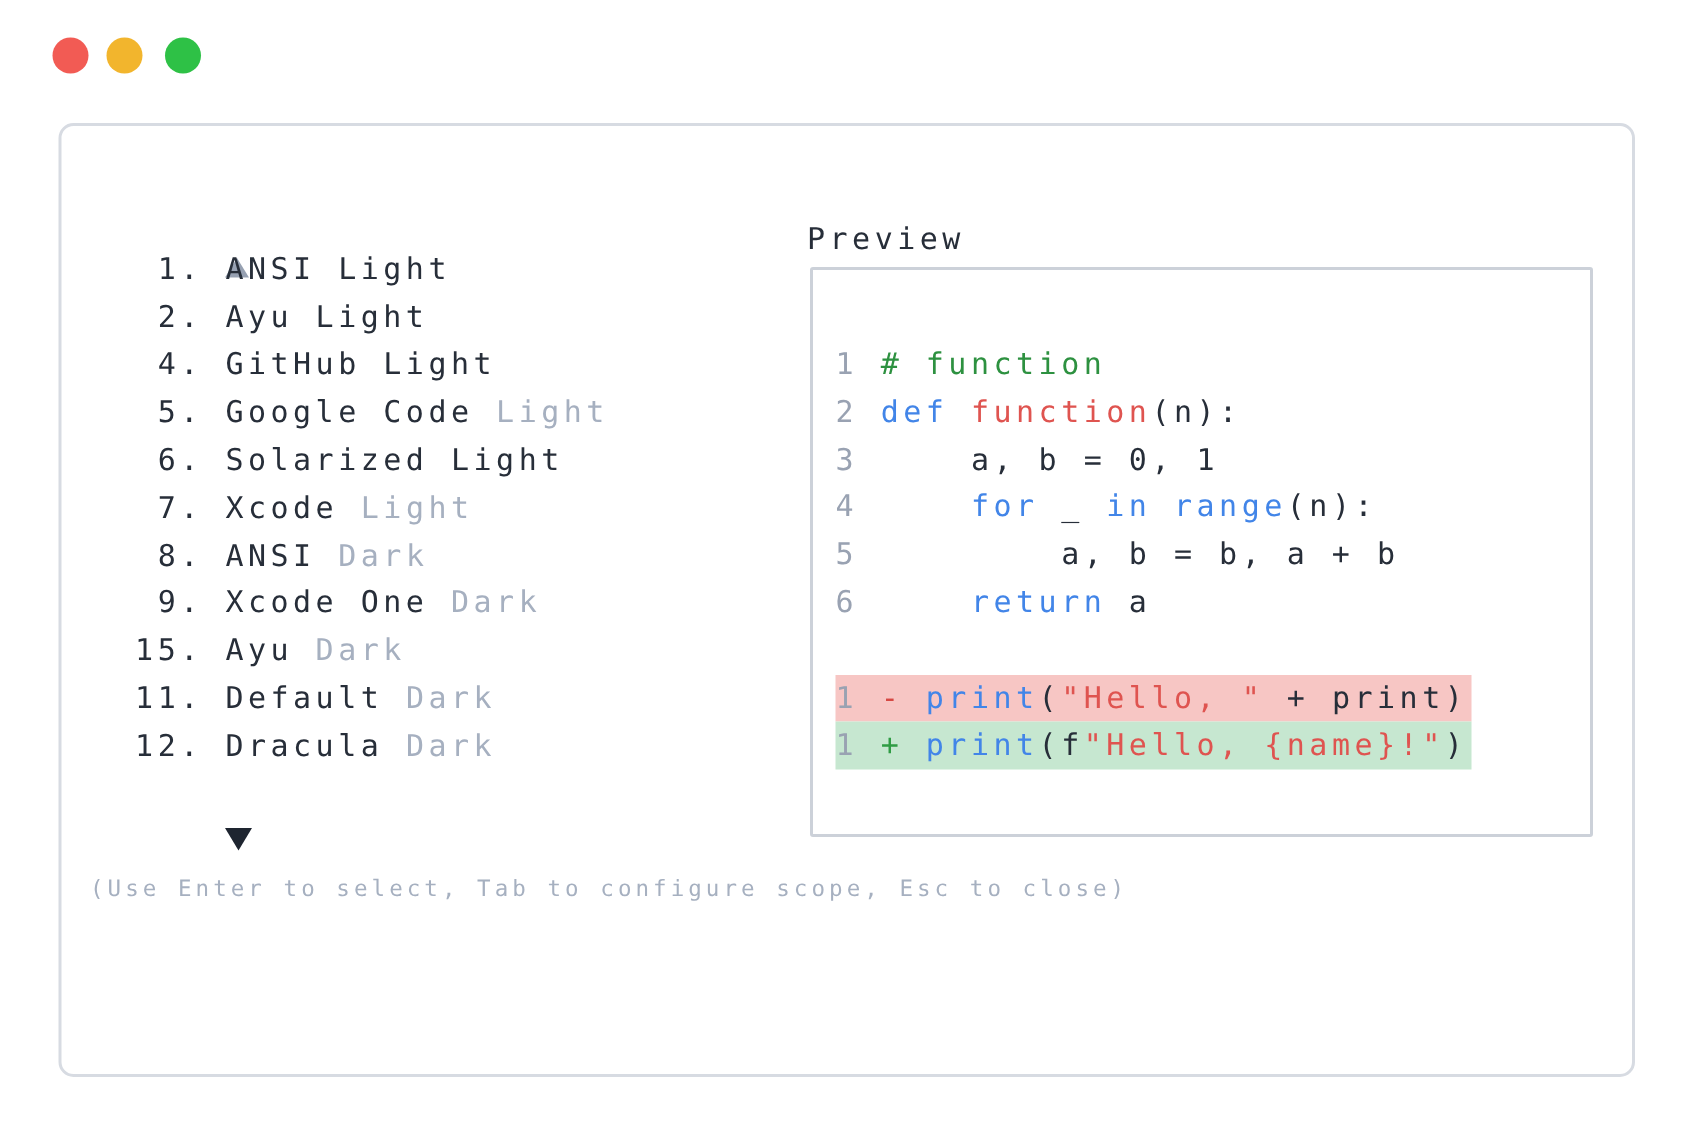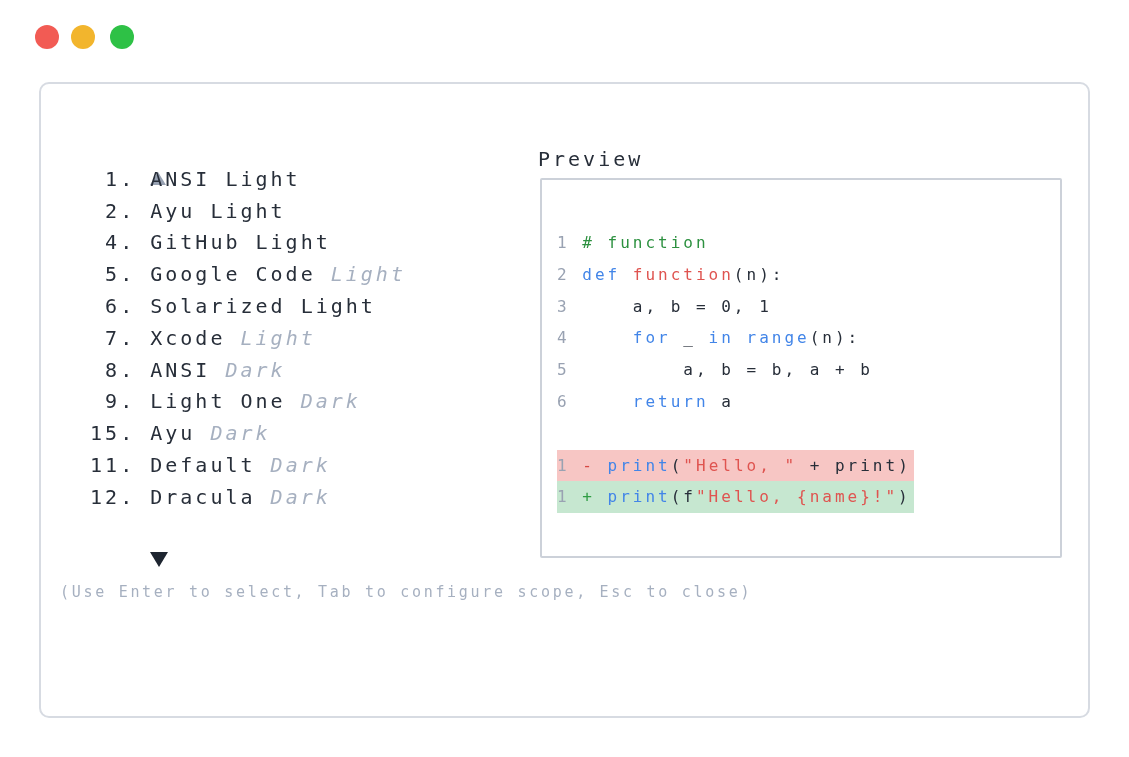--- a/index.html
+++ b/index.html
@@ -23,37 +23,37 @@
 
   .panel{position:absolute;left:39px;top:82px;width:1051px;height:636px;
     border:2px solid var(--panel-border);border-radius:10px;background:#ffffff;}
 
   .lcol{position:absolute;left:19px;top:48px;width:900px;
     font-size:20px;letter-spacing:3px;}
   .row{height:31.8px;line-height:31.8px;white-space:pre;position:relative;}
   .prompt-row{color:var(--text-dark);}
   .num{color:var(--text-dark);}
   .name{color:var(--text-dark);}
-  .muted{color:var(--text-muted);font-style:italic;}
+  .muted{color:var(--text-muted);}
   .item.selected .num,.item.selected .name{color:var(--text-selected);}
   .sel-dot{position:absolute;left:0;top:50%;margin-top:-7.5px;width:15px;height:15px;
     border-radius:50%;background:var(--text-selected);}
   .tri-up{display:inline-block;width:0;height:0;vertical-align:middle;
     border-left:8px solid transparent;border-right:8px solid transparent;
     border-bottom:13px solid var(--arrow-up);margin-top:-4px;}
   .tri-down{display:inline-block;width:0;height:0;vertical-align:middle;
     border-left:9px solid transparent;border-right:9px solid transparent;
     border-top:15px solid var(--arrow-down);margin-top:-4px;}
   .help-row{color:var(--text-muted);font-size:15px;letter-spacing:2.7px;}
 
   .preview-title{position:absolute;left:497px;top:60px;height:31.8px;line-height:31.8px;
     font-size:20px;letter-spacing:3px;color:var(--text-dark);white-space:pre;}
   .preview-box{position:absolute;left:499px;top:94px;width:522px;height:380px;
     border:2px solid var(--preview-border);border-radius:2px;background:#ffffff;}
-  .code-block{padding:47px 0 0 15px;font-size:16px;letter-spacing:3px;}
+  .code-block{padding:47px 0 0 15px;font-size:20px;letter-spacing:3px;}
   .code-row{height:31.8px;line-height:31.8px;white-space:pre;}
   .line-content{display:inline-block;white-space:pre;padding-right:3px;}
   .line-content.removed{background:var(--bg-removed);}
   .line-content.added{background:var(--bg-added);}
   .lineno{color:var(--lineno);}
   .tok-plain{color:var(--text-dark);}
   .tok-kw{color:var(--kw);}
   .tok-fn{color:var(--fn);}
   .tok-str{color:var(--str);}
   .tok-comment{color:var(--comment);}
@@ -76,21 +76,21 @@
       <span class="tri-up"></span>
     </div>
     <div>
         <div class="row item"><span class="num">   1. </span><span class="name">ANSI Light</span></div>
         <div class="row item"><span class="num">   2. </span><span class="name">Ayu Light</span></div>
         <div class="row item"><span class="num">   4. </span><span class="name">GitHub Light</span></div>
         <div class="row item"><span class="num">   5. </span><span class="name">Google Code</span><span class="muted"> Light</span></div>
         <div class="row item"><span class="num">   6. </span><span class="name">Solarized Light</span></div>
         <div class="row item"><span class="num">   7. </span><span class="name">Xcode</span><span class="muted"> Light</span></div>
         <div class="row item"><span class="num">   8. </span><span class="name">ANSI</span><span class="muted"> Dark</span></div>
-        <div class="row item"><span class="num">   9. </span><span class="name">Light One</span><span class="muted"> Dark</span></div>
+        <div class="row item"><span class="num">   9. </span><span class="name">Xcode One</span><span class="muted"> Dark</span></div>
         <div class="row item"><span class="num">  15. </span><span class="name">Ayu</span><span class="muted"> Dark</span></div>
         <div class="row item"><span class="num">  11. </span><span class="name">Default</span><span class="muted"> Dark</span></div>
         <div class="row item"><span class="num">  12. </span><span class="name">Dracula</span><span class="muted"> Dark</span></div>
       </div>
     <div class="row">
       <span class="tri-down"></span>
     </div>
     <div class="row"></div>
     <div class="row help-row">(Use Enter to select, Tab to configure scope, Esc to close)</div>
   </div>

